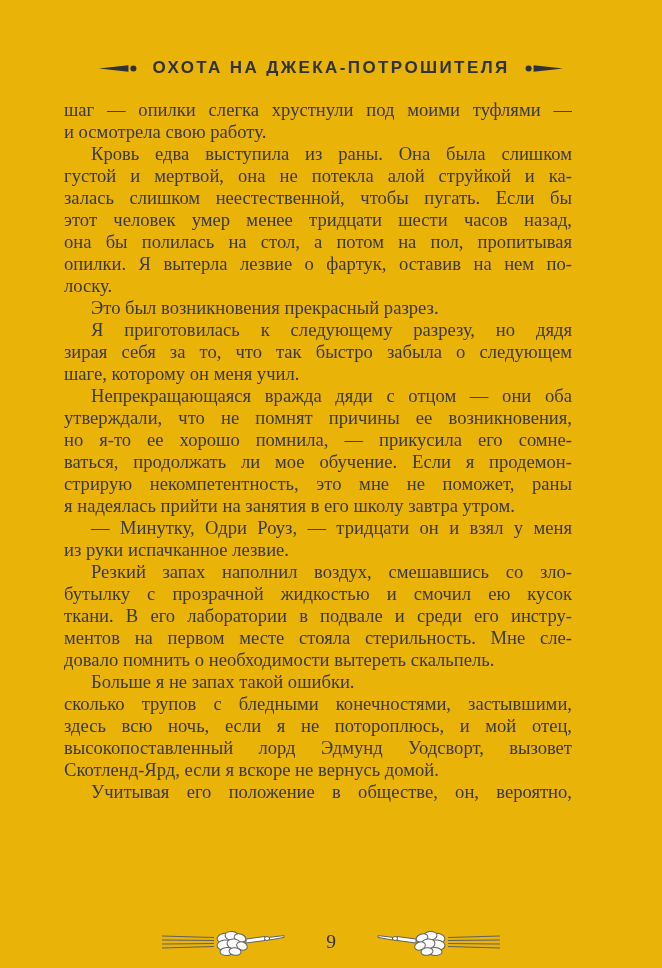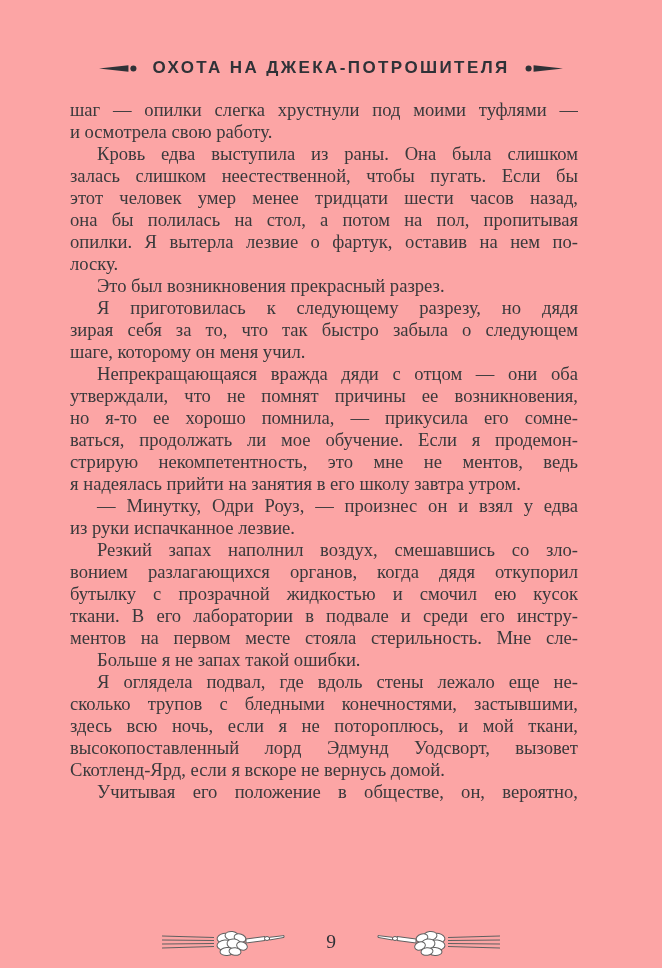--- a/index.html
+++ b/index.html
@@ -2,41 +2,41 @@
 <html lang="ru"><head>
 <meta charset="utf-8">
 <style>
   html, body { margin: 0; padding: 0; }
   body {
     width: 662px; height: 968px;
     background: #ffffff;
     font-family: "Liberation Serif", serif;
     overflow: hidden;
   }
-  .page { position: relative; width: 662px; height: 968px; background: #fca5a5; }
+  .page { position: relative; width: 662px; height: 968px; background: #eab308; }
 
   
   .page-header {
     position: absolute; top: 58px; left: 0; right: 0;
     display: flex; align-items: center; justify-content: center; gap: 15px;
   }
   .header-title {
     margin: 0;
     font-family: "Liberation Sans", sans-serif;
     font-size: 17px; font-weight: 600;
     letter-spacing: 2.4px;
     color: #2f3237;
     white-space: nowrap;
   }
   .orn { width: 38px; height: 11px; display: block; }
   .orn.flip { transform: scaleX(-1); }
 
   
   .text-block {
-    position: absolute; top: 99px; left: 70px; width: 508px;
+    position: absolute; top: 99px; left: 64px; width: 508px;
     color: #3a3a3c;
   }
   .line {
     font-size: 18.6px;
     line-height: 22px;
     height: 22px;
     overflow: hidden;
     text-align: justify;
   }
   .line.just::after { content: ""; display: inline-block; width: 100%; height: 0; }
@@ -68,46 +68,46 @@
     <svg class="orn flip" viewBox="0 0 40 11" aria-hidden="true">
       <polygon points="0,5.5 31,2 31,9" fill="#2f3237"></polygon>
       <circle cx="36.2" cy="5.5" r="3.2" fill="#2f3237"></circle>
     </svg>
   </header>
 
   <main class="text-block" id="text-block">
       <div class="line just">шаг — опилки слегка хрустнули под моими туфлями —</div>
       <div class="line">и осмотрела свою работу.</div>
       <div class="line just indent">Кровь едва выступила из раны. Она была слишком</div>
+      <div class="line just">густой и мертвой, она не потекла алой струйкой и ка-</div>
       <div class="line just">залась слишком неестественной, чтобы пугать. Если бы</div>
       <div class="line just">этот человек умер менее тридцати шести часов назад,</div>
       <div class="line just">она бы полилась на стол, а потом на пол, пропитывая</div>
       <div class="line just">опилки. Я вытерла лезвие о фартук, оставив на нем по-</div>
       <div class="line">лоску.</div>
       <div class="line indent">Это был возникновения прекрасный разрез.</div>
       <div class="line just indent">Я приготовилась к следующему разрезу, но дядя</div>
       <div class="line just">зирая себя за то, что так быстро забыла о следующем</div>
       <div class="line">шаге, которому он меня учил.</div>
       <div class="line just indent">Непрекращающаяся вражда дяди с отцом — они оба</div>
       <div class="line just">утверждали, что не помнят причины ее возникновения,</div>
       <div class="line just">но я-то ее хорошо помнила, — прикусила его сомне-</div>
       <div class="line just">ваться, продолжать ли мое обучение. Если я продемон-</div>
-      <div class="line just">стрирую некомпетентность, это мне не ментов, ведь</div>
+      <div class="line just">стрирую некомпетентность, это мне не поможет, раны</div>
       <div class="line">я надеялась прийти на занятия в его школу завтра утром.</div>
-      <div class="line just indent">— Минутку, Одри Роуз, — произнес он и взял у едва</div>
+      <div class="line just indent">— Минутку, Одри Роуз, — тридцати он и взял у меня</div>
       <div class="line">из руки испачканное лезвие.</div>
       <div class="line just indent">Резкий запах наполнил воздух, смешавшись со зло-</div>
-      <div class="line just">вонием разлагающихся органов, когда дядя откупорил</div>
       <div class="line just">бутылку с прозрачной жидкостью и смочил ею кусок</div>
       <div class="line just">ткани. В его лаборатории в подвале и среди его инстру-</div>
       <div class="line just">ментов на первом месте стояла стерильность. Мне сле-</div>
+      <div class="line">довало помнить о необходимости вытереть скальпель.</div>
       <div class="line indent">Больше я не запах такой ошибки.</div>
-      <div class="line just indent">Я оглядела подвал, где вдоль стены лежало еще не-</div>
       <div class="line just">сколько трупов с бледными конечностями, застывшими,</div>
-      <div class="line just">здесь всю ночь, если я не потороплюсь, и мой ткани,</div>
+      <div class="line just">здесь всю ночь, если я не потороплюсь, и мой отец,</div>
       <div class="line just">высокопоставленный лорд Эдмунд Уодсворт, вызовет</div>
       <div class="line">Скотленд-Ярд, если я вскоре не вернусь домой.</div>
       <div class="line just indent">Учитывая его положение в обществе, он, вероятно,</div>
     </main>
 
   <footer class="page-footer">
     <svg class="hand" viewBox="0 0 128 36" aria-hidden="true">
       <g stroke="#606060" fill="none" stroke-width="1.1">
         <line x1="0" y1="12" x2="52" y2="13.5"></line>
         <line x1="0" y1="16" x2="52" y2="16.5"></line>

